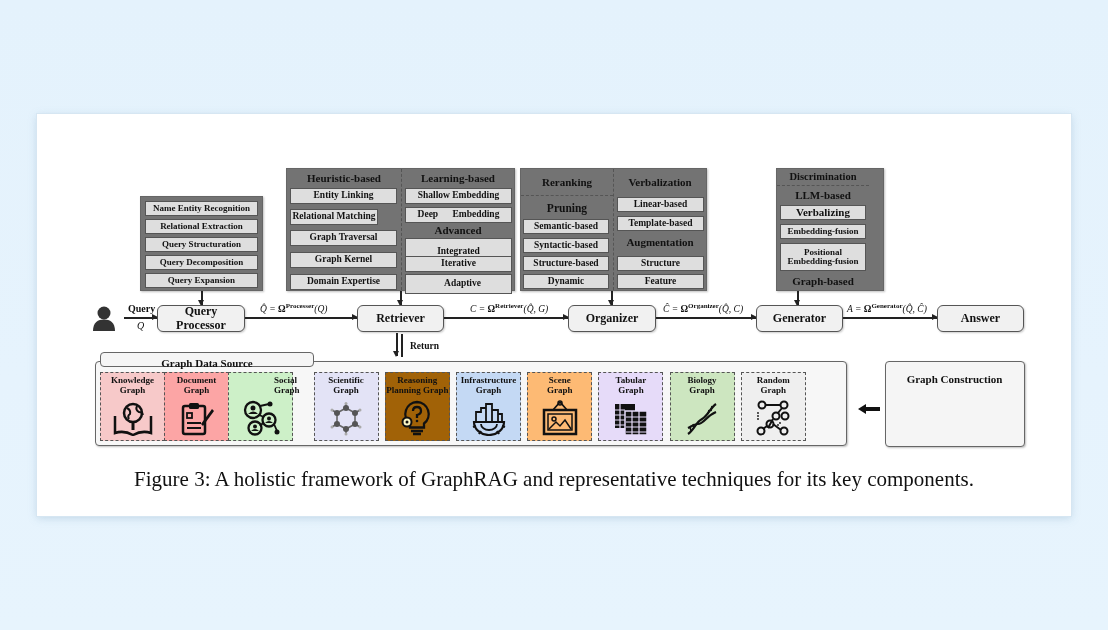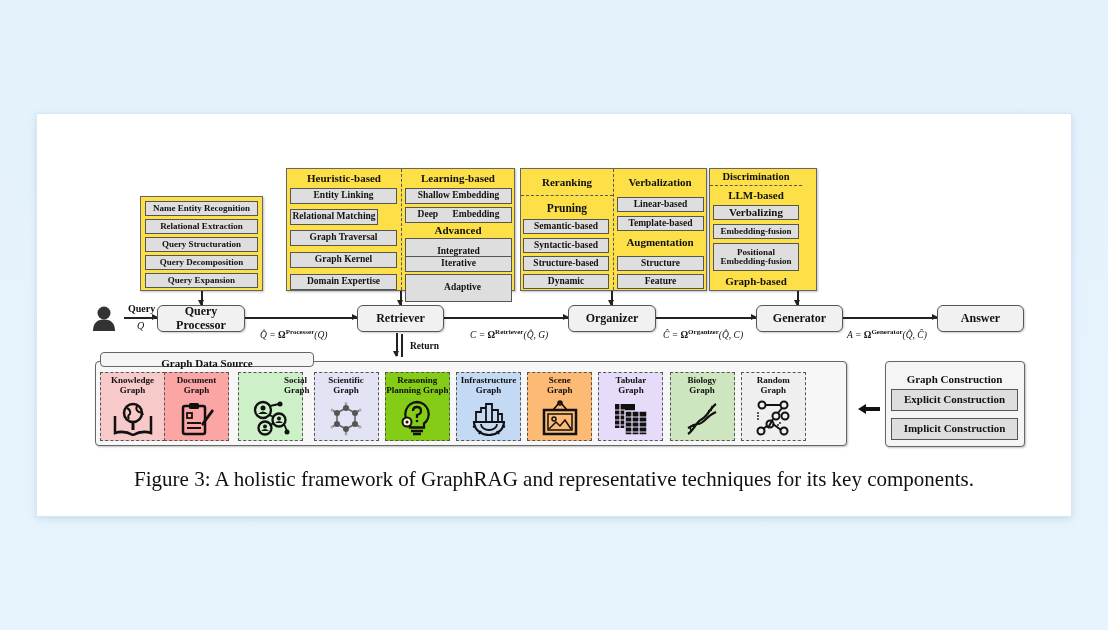--- a/index.html
+++ b/index.html
@@ -18,39 +18,39 @@
   .abs { position: absolute; }
   .b { font-weight: bold; }
 
   
   .item {
     position: absolute; background: #dedede; border: 1.5px solid #555;
     font-weight: bold; font-size: 9.5px; text-align: center; color: #111;
     display: flex; align-items: center; justify-content: center; line-height: 1.05;
   }
   .panel {
-    position: absolute; border: 1.5px solid #666; background: #fde047;
+    position: absolute; border: 1.5px solid #666; background: #737373;
     box-shadow: 1px 1px 2px rgba(0,0,0,0.25);
   }
   .hdr { position: absolute; font-weight: bold; text-align: center; color: #111; }
   .node {
     position: absolute; background: #f1f1f1; border: 1.5px solid #555; border-radius: 6px;
     font-weight: bold; font-size: 12px; display: flex; align-items: center; justify-content: center;
     text-align: center; line-height: 1.1; box-shadow: 1px 1px 2px rgba(0,0,0,0.2);
   }
   .line { position: absolute; background: #222; }
   .arrow-r::after {
     content: ""; position: absolute; right: -1px; top: -3px;
     border-left: 6px solid #222; border-top: 3.5px solid transparent; border-bottom: 3.5px solid transparent;
   }
   .arrow-d::after {
     content: ""; position: absolute; bottom: -1px; left: -3px;
     border-top: 6px solid #222; border-left: 3.5px solid transparent; border-right: 3.5px solid transparent;
   }
-  .formula { position: absolute; font-size: 9.5px; font-style: italic; white-space: nowrap; color: #111; margin-top: 26px; }
+  .formula { position: absolute; font-size: 9.5px; font-style: italic; white-space: nowrap; color: #111; }
   .formula sup { font-size: 7px; font-style: normal; font-weight: bold; }
   .formula .om { font-style: normal; font-weight: bold; }
   .dash-v { position: absolute; border-left: 1.5px dashed #555; }
   .dash-h { position: absolute; border-top: 1.5px dashed #555; }
 
   .src {
     position: absolute; top: 372px; width: 65px; height: 69px;
     border: 1.5px dashed #555; text-align: center;
   }
   .src .t { font-weight: bold; font-size: 9px; line-height: 1.1; margin-top: 3px; color: #111; }
@@ -82,21 +82,21 @@
   <div class="item" style="left:3px;top:19px;width:107px;height:16px;">Entity Linking</div>
   <div class="item" style="left:3px;top:40px;width:88px;height:16px;text-align:center;">Relational Matching</div>
   <div class="item" style="left:3px;top:61px;width:107px;height:16px;">Graph Traversal</div>
   <div class="item" style="left:3px;top:83px;width:107px;height:16px;">Graph Kernel</div>
   <div class="item" style="left:3px;top:105px;width:107px;height:16px;">Domain Expertise</div>
   <div class="item" style="left:118px;top:19px;width:107px;height:16px;">Shallow Embedding</div>
   <div class="item" style="left:118px;top:38px;width:107px;height:16px;white-space:pre;">Deep      Embedding</div>
   <div class="hdr" style="left:115px;top:55px;width:112px;font-size:11px;">Advanced</div>
   <div class="item" style="left:118px;top:69px;width:107px;height:28px;">Integrated</div>
   <div class="item" style="left:118px;top:87px;width:107px;height:16px;">Iterative</div>
-  <div class="item" style="left:118px;top:105px;width:107px;height:28px;padding-left:8px;">Adaptive</div>
+  <div class="item" style="left:118px;top:105px;width:107px;height:20px;padding-left:8px;">Adaptive</div>
 </div>
 <div class="line arrow-d" style="left:400px;top:291px;width:1.5px;height:14px;"></div>
 
 <div class="panel" style="left:520px;top:168px;width:187px;height:123px;">
   <div class="dash-v" style="left:92px;top:0;height:121px;"></div>
   <div class="dash-h" style="left:0;top:26px;width:92px;"></div>
   <div class="hdr" style="left:0;top:7px;width:92px;font-size:11px;">Reranking</div>
   <div class="hdr" style="left:0;top:33px;width:92px;font-size:11.5px;">Pruning</div>
   <div class="item" style="left:2px;top:50px;width:86px;height:15px;">Semantic-based</div>
   <div class="item" style="left:2px;top:69px;width:86px;height:15px;">Syntactic-based</div>
@@ -104,21 +104,21 @@
   <div class="item" style="left:2px;top:105px;width:86px;height:15px;">Dynamic</div>
   <div class="hdr" style="left:93px;top:7px;width:92px;font-size:11px;">Verbalization</div>
   <div class="item" style="left:96px;top:28px;width:87px;height:15px;">Linear-based</div>
   <div class="item" style="left:96px;top:47px;width:87px;height:15px;">Template-based</div>
   <div class="hdr" style="left:93px;top:67px;width:92px;font-size:11px;">Augmentation</div>
   <div class="item" style="left:96px;top:87px;width:87px;height:15px;">Structure</div>
   <div class="item" style="left:96px;top:105px;width:87px;height:15px;">Feature</div>
 </div>
 <div class="line arrow-d" style="left:611px;top:291px;width:1.5px;height:14px;"></div>
 
-<div class="panel" style="left:709px;top:168px;width:108px;height:123px;text-decoration:underline;">
+<div class="panel" style="left:776px;top:168px;width:108px;height:123px;text-decoration:underline;">
   <div class="hdr" style="left:0;top:2px;width:92px;font-size:10.5px;">Discrimination</div>
   <div class="dash-h" style="left:0;top:16px;width:92px;"></div>
   <div class="hdr" style="left:0;top:20px;width:92px;font-size:11px;">LLM-based</div>
   <div class="item" style="left:3px;top:36px;width:86px;height:15px;font-size:11px;">Verbalizing</div>
   <div class="item" style="left:3px;top:55px;width:86px;height:15px;font-size:9px;">Embedding-fusion</div>
   <div class="item" style="left:3px;top:74px;width:86px;height:28px;font-size:9px;padding:1px 6px;">Positional Embedding-fusion</div>
   <div class="hdr" style="left:0;top:106px;width:92px;font-size:11px;">Graph-based</div>
 </div>
 <div class="line arrow-d" style="left:797px;top:291px;width:1.5px;height:14px;"></div>
 
@@ -196,21 +196,21 @@
     <div class="src" style="left: 164px; background: #fca5a5;"><div class="t">
         <div>Document</div>
         <div>Graph</div>
       </div><span><svg width="36" height="36" viewBox="0 0 36 36">
           <rect x="4" y="6" width="22" height="28" rx="2" fill="none" stroke="#111" stroke-width="2.5"></rect>
           <rect x="10" y="3" width="10" height="6" rx="1.5" fill="#111"></rect>
           <rect x="8" y="13" width="5" height="5" fill="none" stroke="#111" stroke-width="1.8"></rect>
           <path d="M8 23 h14 M8 28 h14" stroke="#111" stroke-width="2"></path>
           <path d="M22 24 L33 9 L35 11 L24 26 Z" fill="#111"></path>
         </svg></span></div>
-    <div class="src" style="left: 238px; background: rgb(205, 240, 200); padding-left: 45px;"><div class="t">
+    <div class="src" style="left: 228px; background: rgb(205, 240, 200); padding-left: 45px;"><div class="t">
         <div>Social</div>
         <div>Graph</div>
       </div><span><svg width="40" height="36" viewBox="0 0 40 36">
           <circle cx="12" cy="10" r="8" fill="none" stroke="#111" stroke-width="2.3"></circle>
           <circle cx="12" cy="8" r="2.5" fill="#111"></circle>
           <path d="M7 14 q5 -5 10 0" fill="#111"></path>
           <circle cx="28" cy="20" r="6.5" fill="none" stroke="#111" stroke-width="2.3"></circle>
           <circle cx="28" cy="18.5" r="2" fill="#111"></circle>
           <path d="M24 23 q4 -4 8 0" fill="#111"></path>
           <circle cx="14" cy="28" r="6.5" fill="none" stroke="#111" stroke-width="2.3"></circle>
@@ -238,21 +238,21 @@
           </g>
           <g fill="#aaa">
             <circle cx="18" cy="1.5" r="1.5"></circle>
             <circle cx="32" cy="8" r="1.5"></circle>
             <circle cx="32" cy="25" r="1.5"></circle>
             <circle cx="18" cy="32" r="1.5"></circle>
             <circle cx="4" cy="25" r="1.5"></circle>
             <circle cx="4" cy="8" r="1.5"></circle>
           </g>
         </svg></span></div>
-    <div class="src" style="left: 384.8px; background: #84cc16;"><div class="t">
+    <div class="src" style="left: 384.8px; background: #a16207;"><div class="t">
         <div>Reasoning</div>
         <div>Planning Graph</div>
       </div><span><svg width="34" height="36" viewBox="0 0 34 36">
           <path d="M17 2 a12 12 0 0 1 7 21.5 v4 h-14 v-4 A12 12 0 0 1 17 2 Z" fill="none" stroke="#111" stroke-width="2.3"></path>
           <path d="M11 31 h12 M13 34 h8" stroke="#111" stroke-width="2.3"></path>
           <path d="M13 11 q0 -4 4 -4 q4 0 4 4 q0 3 -4 4 v3" fill="none" stroke="#111" stroke-width="2.3"></path>
           <circle cx="17" cy="21" r="1.3" fill="#111"></circle>
           <circle cx="7" cy="22" r="4.5" fill="#fbf7c4" stroke="#111" stroke-width="2"></circle>
           <circle cx="7" cy="22" r="1.5" fill="#111"></circle>
         </svg></span></div>
@@ -321,17 +321,15 @@
         </svg></span></div>
   </div>
 
 <div class="abs" style="left:858px;top:400px;">
   <svg width="22" height="10" viewBox="0 0 22 10">
       <path d="M0 5 L8 0 L8 3 L22 3 L22 7 L8 7 L8 10 Z" fill="#111"></path>
     </svg>
 </div>
 <div class="abs" style="left:885px;top:361px;width:140px;height:86px;border:1.5px solid #666;border-radius:4px;background:#f5f5f5;box-shadow:1px 1px 2px rgba(0,0,0,0.25);">
   <div class="hdr" style="left:0;top:11px;width:137px;font-size:11px;">Graph Construction</div>
-  <div class="item" style="left:5px;top:27px;width:127px;height:22px;font-size:11px;">Explicit Construction</div>
-  <div class="item" style="left:5px;top:56px;width:127px;height:22px;font-size:11px;">Implicit Construction</div>
 </div>
 
 <div class="caption">Figure 3: A holistic framework of GraphRAG and representative techniques for its key components.</div>
 
 </body></html>

